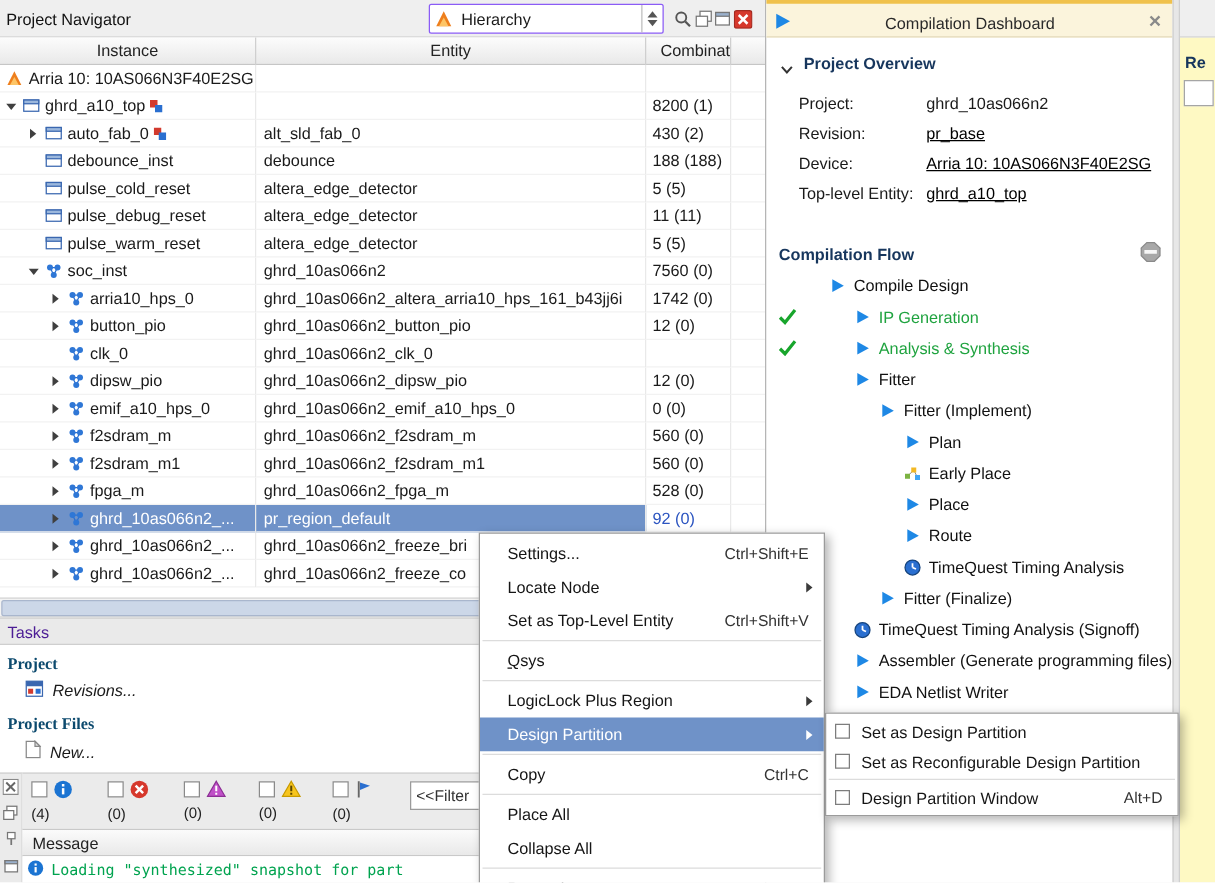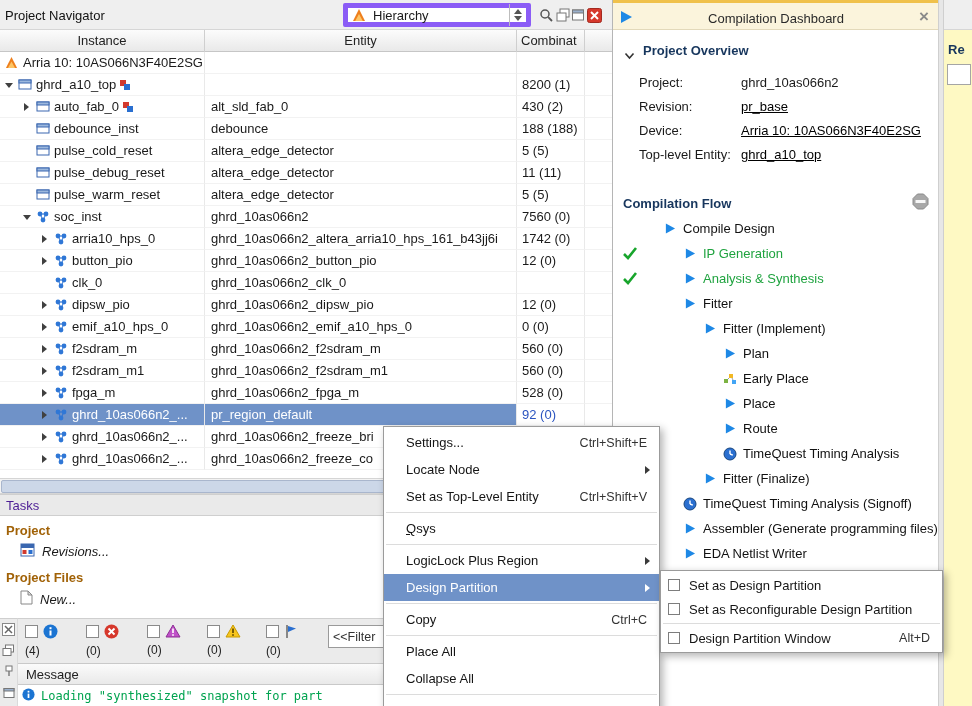--- a/index.html
+++ b/index.html
@@ -6,32 +6,32 @@
   html,body { width:972px; height:706px; overflow:hidden; }
   #root {
     position:relative; width:972px; height:706px; overflow:hidden;
     font-family:"Liberation Sans", sans-serif; font-size:13px; color:#1a1a1a;
     background:#efefef;
   }
   
   .panel-left { position:absolute; left:0; top:0; width:612px; height:706px; background:#fff; }
   .nav-titlebar { position:absolute; left:0; top:0; width:612px; height:30px; background:#efefef; border-bottom:1px solid #d6d6d6; }
   .nav-title { position:absolute; left:5px; top:8px; color:#111; }
-  .combo { position:absolute; left:343px; top:3px; width:188px; height:24px; background:#fff; border:5px solid #8b5cf6; border-radius:2px; display:flex; align-items:center; }
+  .combo { position:absolute; left:343px; top:3px; width:188px; height:24px; background:#fff; border:1px solid #8b5cf6; border-radius:2px; display:flex; align-items:center; }
   .combo-flame { width:16px; height:16px; margin-left:4px; flex:none; display:flex; align-items:center; }
   .combo-label { flex:1; padding-left:5px; white-space:nowrap; overflow:hidden; }
   .combo-spin { width:17px; height:22px; border-left:1px solid #bdbdbd; display:flex; flex-direction:column; align-items:center; justify-content:center; gap:2px; flex:none; }
   .spin-up { width:0; height:0; border-left:4px solid transparent; border-right:4px solid transparent; border-bottom:5px solid #555; }
   .spin-down { width:0; height:0; border-left:4px solid transparent; border-right:4px solid transparent; border-top:5px solid #555; }
   .nav-tool { position:absolute; top:7px; width:16px; height:16px; display:flex; align-items:center; justify-content:center; }
 
   
   .tbl-header { position:absolute; left:0; top:30px; width:612px; height:22px; background:linear-gradient(#fcfcfc,#e9e9e9); border-bottom:1px solid #c6c6c6; display:flex; }
   .th { height:22px; line-height:21px; color:#222; text-align:center; border-right:1px solid #cfcfcf; overflow:hidden; white-space:nowrap; flex:none; }
-  .th-inst { width:205px; } .th-entity { width:312px; } .th-value { width:68px; text-align:left; padding-left:4px; } .th-fill { flex:1; border-right:none; }
+  .th-inst { width:205px; } .th-entity { width:312px; } .th-value { width:68px; text-align:right; padding-left:4px; } .th-fill { flex:1; border-right:none; }
 
   
   .rows { position:absolute; left:0; top:52px; width:612px; height:426px; background:#fff; overflow:hidden; }
   .trow { display:flex; height:22px; line-height:22px; background:#fff; }
   .c-inst { width:205px; display:flex; align-items:center; overflow:hidden; border-right:1px solid #e9e9e9; border-bottom:1px solid #f2f2f2; flex:none; white-space:nowrap; }
   .c-entity { width:312px; padding-left:6px; overflow:hidden; border-right:1px solid #e9e9e9; border-bottom:1px solid #f2f2f2; flex:none; white-space:nowrap; }
   .c-value { width:68px; padding-left:5px; border-right:1px solid #e9e9e9; border-bottom:1px solid #f2f2f2; flex:none; white-space:nowrap; overflow:hidden; color:#1a1a1a; }
   .c-fill { flex:1; border-bottom:1px solid #f2f2f2; }
   .trow.selected .c-inst, .trow.selected .c-entity { background:#6f92c8; color:#fff; }
   .trow.selected .c-value { color:#2b54c0; }
@@ -43,21 +43,21 @@
   .t-label { margin-left:3px; }
   .t-badge { margin-left:4px; display:inline-flex; }
 
   
   .hscroll { position:absolute; left:0; top:478px; width:612px; height:16px; background:#f3f3f3; border-top:1px solid #d5d5d5; border-bottom:1px solid #d5d5d5; }
   .hthumb { position:absolute; left:1px; top:1px; width:477px; height:13px; background:#ccd7e8; border:1px solid #a9b6cd; border-radius:2px; }
 
   
   .tasks-header { position:absolute; left:0; top:494px; width:612px; height:22px; line-height:21px; background:#eaeaea; border-top:1px solid #cfcfcf; border-bottom:1px solid #cfcfcf; padding-left:6px; color:#4c1d95; }
   .tasks-body { position:absolute; left:0; top:516px; width:612px; height:102px; background:#fff; }
-  .tsec-label { font-weight:bold; padding:7px 0 2px 6px; color:#a16207; }
+  .tsec-label { font-weight:bold; padding:7px 0 2px 6px; color:#0c4a6e;font-family:Liberation Serif, serif; }
   .task-item { display:flex; align-items:center; gap:7px; padding:3px 0 3px 20px;font-style:italic; }
 
   
   .side-strip { position:absolute; left:0; top:618px; width:18px; height:88px; background:#ebebeb; border-top:1px solid #cfcfcf; border-right:1px solid #dadada; display:flex; flex-direction:column; align-items:center; gap:5px; padding-top:4px; }
   .msg-toolbar { position:absolute; left:18px; top:618px; width:594px; height:45px; background:#ebebeb; border-top:1px solid #cfcfcf; }
   .fgroup { position:absolute; top:5px; }
   .fg-top { display:flex; align-items:center; gap:5px; }
   .fcheck { width:13px; height:13px; background:#fff; border:1px solid #8a8a8a; display:inline-block; }
   .ficon { display:inline-flex; }
   .fg-count { font-size:12px; color:#222; margin-top:5px; }

